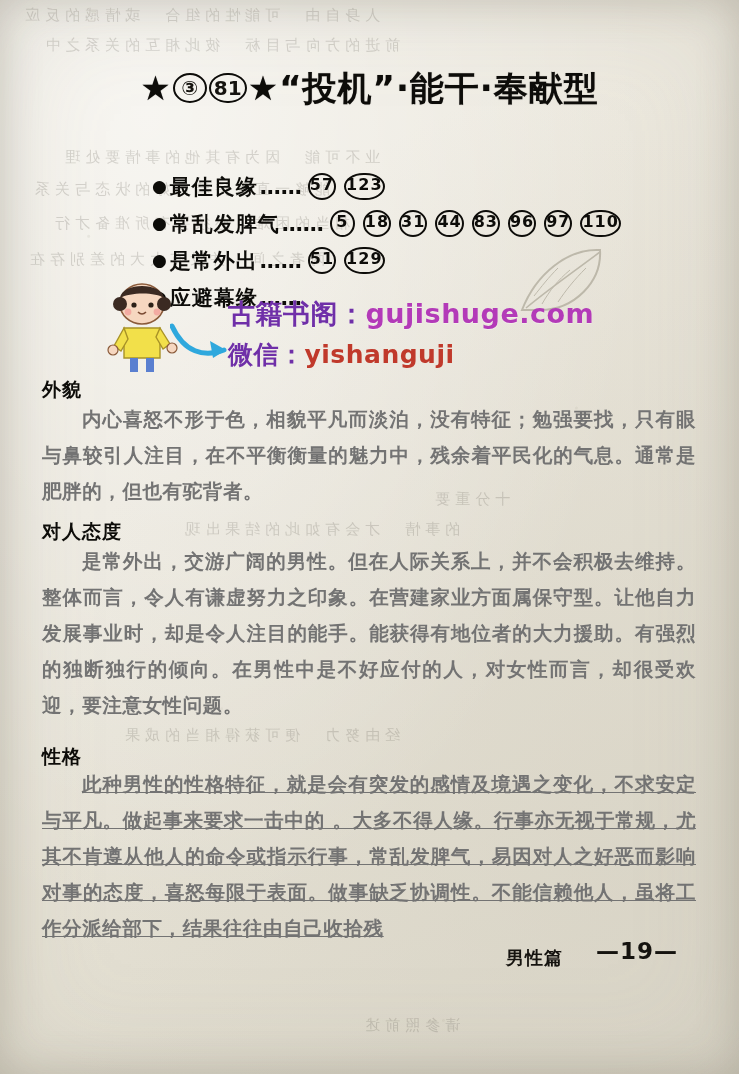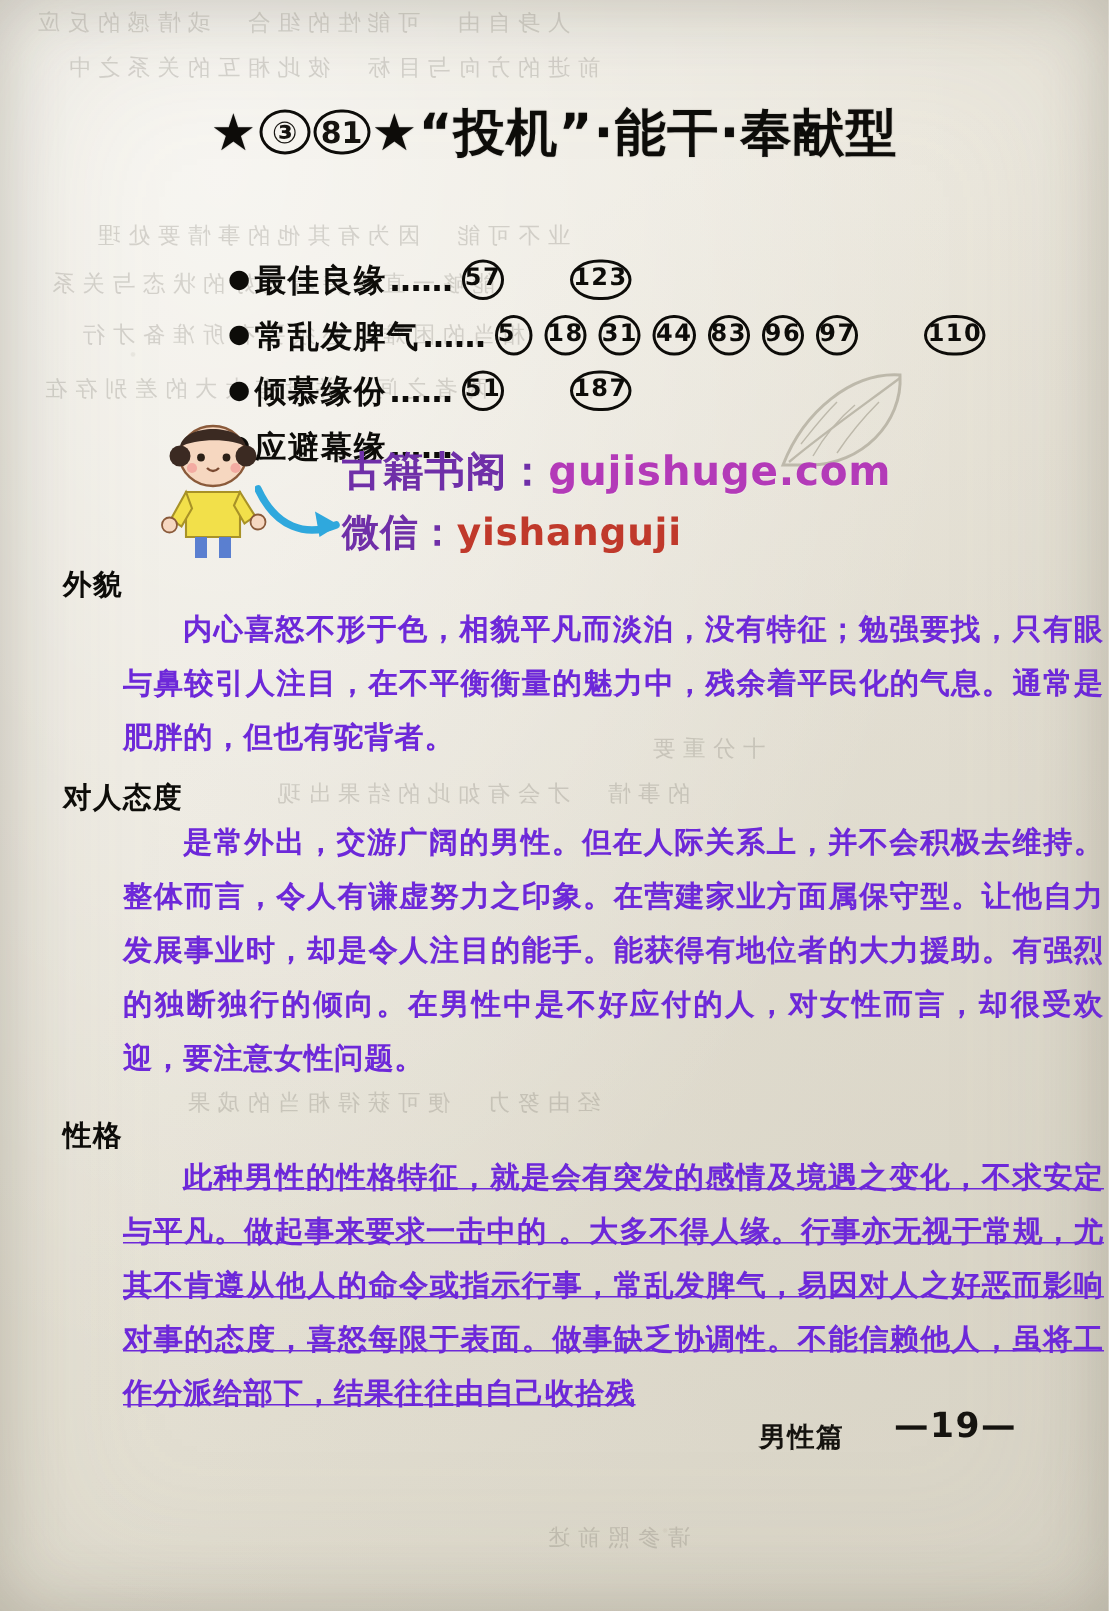--- a/index.html
+++ b/index.html
@@ -123,44 +123,44 @@
     display: inline-block;
     border: 2.2px solid #0d0c09;
     border-radius: 50%;
     font-size: 16px;
     font-weight: bold;
     line-height: 1;
     min-width: 21px;
     height: 21px;
     padding-top: 2px;
     box-sizing: content-box;
-  }
-  .onum.w3 { min-width: 28px; border-radius: 48%/50%; margin-left: 36px; }
+    text-align: center;
+  }
+  .onum.w3 { min-width: 28px; border-radius: 48%/50%; }
 
   
   .sec-head {
     position: absolute;
     left: 42px;
     font-size: 19px;
     font-weight: bold;
     letter-spacing: 1px;
     color: #0d0c09;
   }
   .para {
     position: absolute;
     left: 42px;
     width: 654px;
     font-size: 19.5px;
     line-height: 36px;
     text-align: justify;
     text-indent: 40px;
     letter-spacing: 0.6px;
-    color: #6d28d9;
+    color: #737373;
     font-weight: 600;
-    margin-left: 40px;
   }
 
   
   .footer-left {
     position: absolute;
     left: 506px;
     top: 946px;
     font-size: 18px;
     font-weight: bold;
     letter-spacing: 1px;
@@ -251,25 +251,25 @@
         <span class="onum">44</span>
         <span class="onum">83</span>
         <span class="onum">96</span>
         <span class="onum">97</span>
         <span class="onum w3">110</span>
       </span>
     </div>
 
     <div class="list-row">
       <span class="bullet">●</span>
-      <span class="row-label">倾慕缘份</span>
+      <span class="row-label">是常外出</span>
       <span class="dots">……</span>
       <span class="nums">
         <span class="onum">51</span>
-        <span class="onum w3">187</span>
+        <span class="onum w3">129</span>
       </span>
     </div>
 
     <div class="list-row">
       <span class="bullet">●</span>
       <span class="row-label">应避幕缘</span>
       <span class="dots">……</span>
     </div>
   </div>
 

